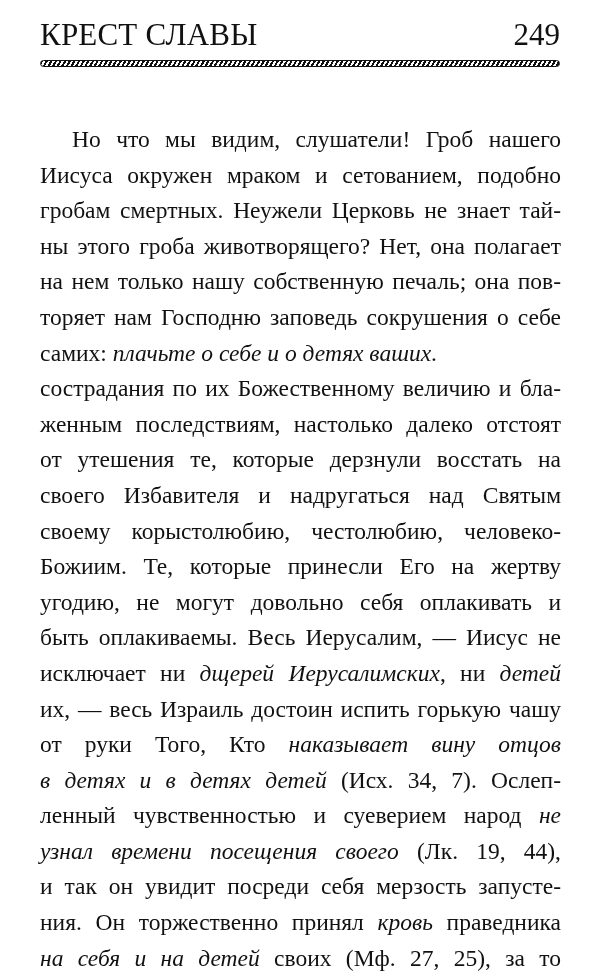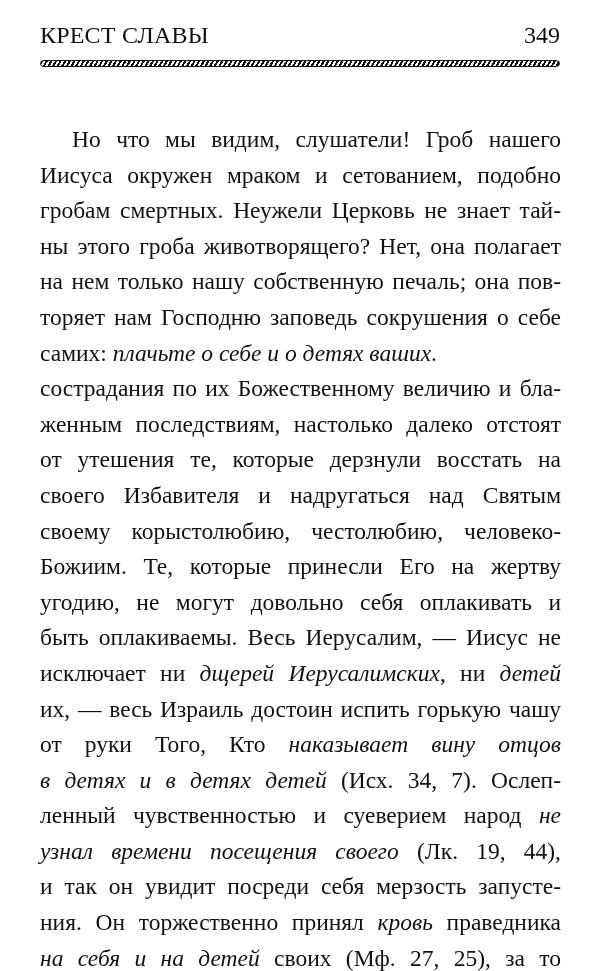--- a/index.html
+++ b/index.html
@@ -1,20 +1,20 @@
 <!DOCTYPE html>
 <html><head>
 <meta charset="utf-8">
 <style>
   html, body { margin: 0; padding: 0; background: #ffffff; }
   body { width: 600px; height: 971px; position: relative; overflow: hidden; color: #111; }
   .page { position: absolute; left: 0; top: 0; width: 600px; height: 971px; }
   .running-head {
     position: absolute; left: 40px; top: 20px; width: 520px; height: 30px;
-    font-family: "Liberation Serif", serif; font-size: 24px; line-height: 30px;
+    font-family: "Liberation Serif", serif; font-size: 31px; line-height: 30px;
   }
   .running-head .title { position: absolute; left: 0; top: 0; letter-spacing: 0.2px; }
   .running-head .folio { position: absolute; right: 0; top: 0; }
   .rope {
     position: absolute; left: 40px; top: 60px; width: 520px; height: 7px;
     border: 1px solid #111; border-radius: 4px; box-sizing: border-box;
     background: repeating-linear-gradient(120deg, #111 0px, #111 2px, #fff 2px, #fff 4px);
   }
   .body-text {
     position: absolute; left: 40px; top: 86px; width: 521px;
@@ -24,21 +24,21 @@
   .line.last { text-align-last: left; }
   .line.indent { padding-left: 32px; margin-top: 36px; }
   .it { font-style: italic; }
 </style>
 </head>
 <body>
 
 <div class="page">
   <div class="running-head">
     <span class="title">КРЕСТ СЛАВЫ</span>
-    <span class="folio">349</span>
+    <span class="folio">249</span>
   </div>
   <div class="rope"></div>
   <div class="body-text" id="body-text">
       <div>
         <span class="line indent"><span>Но что мы видим, слушатели! Гроб нашего</span></span>
         <span class="line"><span>Иисуса окружен мраком и сетованием, подобно</span></span>
         <span class="line"><span>гробам смертных. Неужели Церковь не знает тай-</span></span>
         <span class="line"><span>ны этого гроба животворящего? Нет, она полагает</span></span>
         <span class="line"><span>на нем только нашу собственную печаль; она пов-</span></span>
         <span class="line"><span>торяет нам Господню заповедь сокрушения о себе</span></span>

